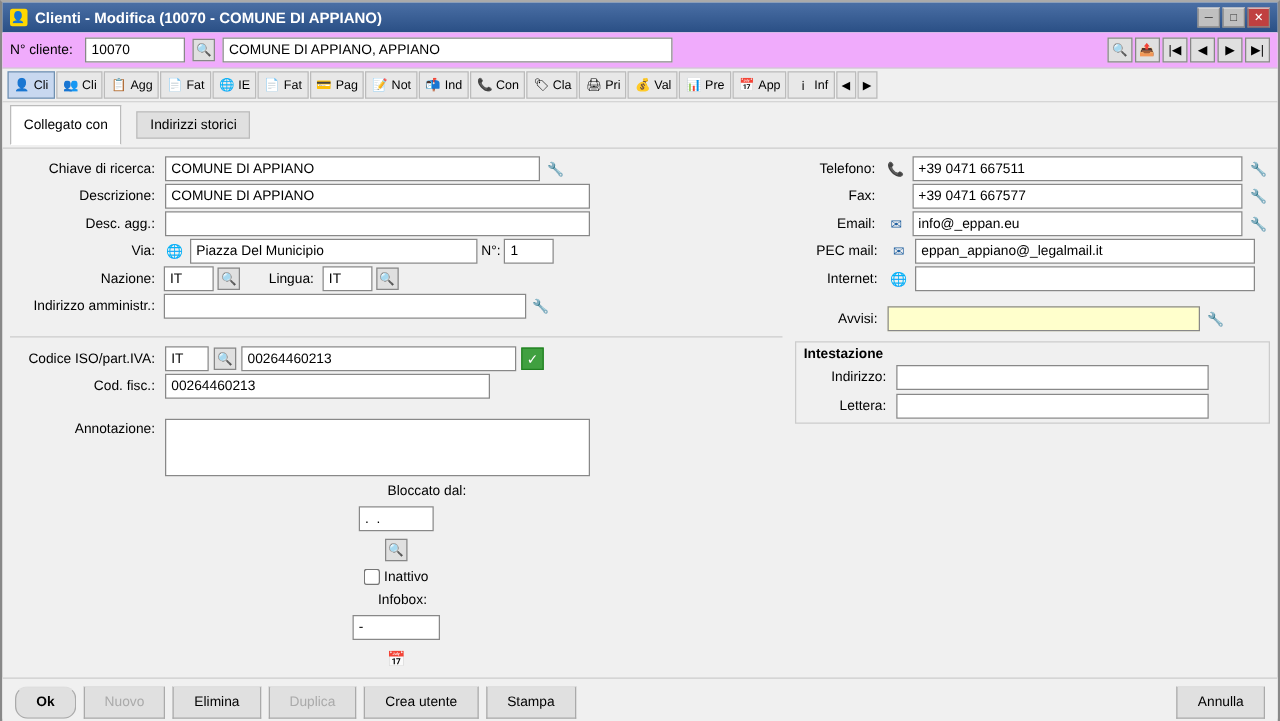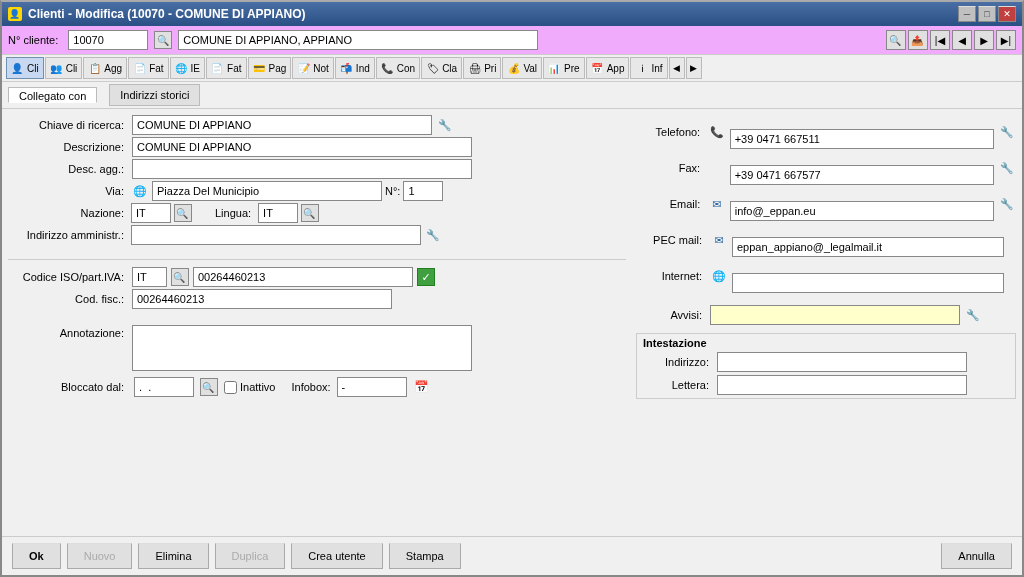--- a/index.html
+++ b/index.html
@@ -172,21 +172,21 @@
       display: flex;
       align-items: center;
       padding: 2px 6px;
       gap: 4px;
       background: #f0f0f0;
       border-bottom: 1px solid #ccc;
     }
 
     .tab-btn {
       padding: 2px 10px;
-      height: 16px;
+      height: 32px;
       background: #e0e0e0;
       border: 1px solid #bbb;
       cursor: pointer;
       font-size: 11px;
     }
 
     .tab-btn.active {
       background: white;
       border-bottom: 1px solid white;
     }
@@ -310,21 +310,21 @@
 
     
     .right-label {
       width: 70px;
       text-align: right;
       font-size: 11px;
       white-space: nowrap;
       padding-right: 4px;
     }
 
-    .right-input { width: 272px; margin-top: 14px; }
+    .right-input { width: 272px; }
 
     
     .intestazione-box {
       border: 1px solid #ccc;
       padding: 3px 6px;
       margin-top: 4px;
     }
 
     .intestazione-title {
       font-size: 11px;
@@ -345,21 +345,21 @@
     .footer-btn {
       height: 26px;
       padding: 0 16px;
       background: #e0e0e0;
       border: 1px solid #aaa;
       border-top-color: #ddd;
       cursor: pointer;
       font-size: 11px;
     }
     .footer-btn.disabled { color: #aaa; cursor: default; }
-    .footer-btn.primary { font-weight: bold; }
+    .footer-btn.primary { font-weight: bold; border-radius: 10px; }
 
     .footer-spacer { flex: 1; }
 
     
     .divider {
       border: none;
       border-top: 1px solid #ccc;
       margin: 2px 0;
     }
 
@@ -605,21 +605,21 @@
 
         <div class="section-separator"></div>
 
         <div class="annotazione-section" style="margin-top:4px;">
           <div class="form-row" style="align-items:flex-start;">
             <span class="form-label" style="padding-top:2px;">Annotazione:</span>
             <textarea class="annotazione-textarea" style="width: 340px; height: 46px;"></textarea>
           </div>
         </div>
 
-        <div class="form-row bottom-row" style="margin-top:4px;">
+        <div class="form-row bottom-row" style="margin-top:4px;flex-direction:column;">
           <span class="form-label">Bloccato dal:</span>
           <input class="form-input" style="width: 60px;" type="text" value=".  .">
           <div class="search-icon-btn">🔍</div>
           <label class="checkbox-label">
             <input type="checkbox" style="">
             <span>Inattivo</span>
           </label>
           <span style="font-size:11px; margin-left:10px;">Infobox:</span>
           <input class="infobox-input" type="text" value="-" style="">
           <div class="cal-icon">📅</div>

